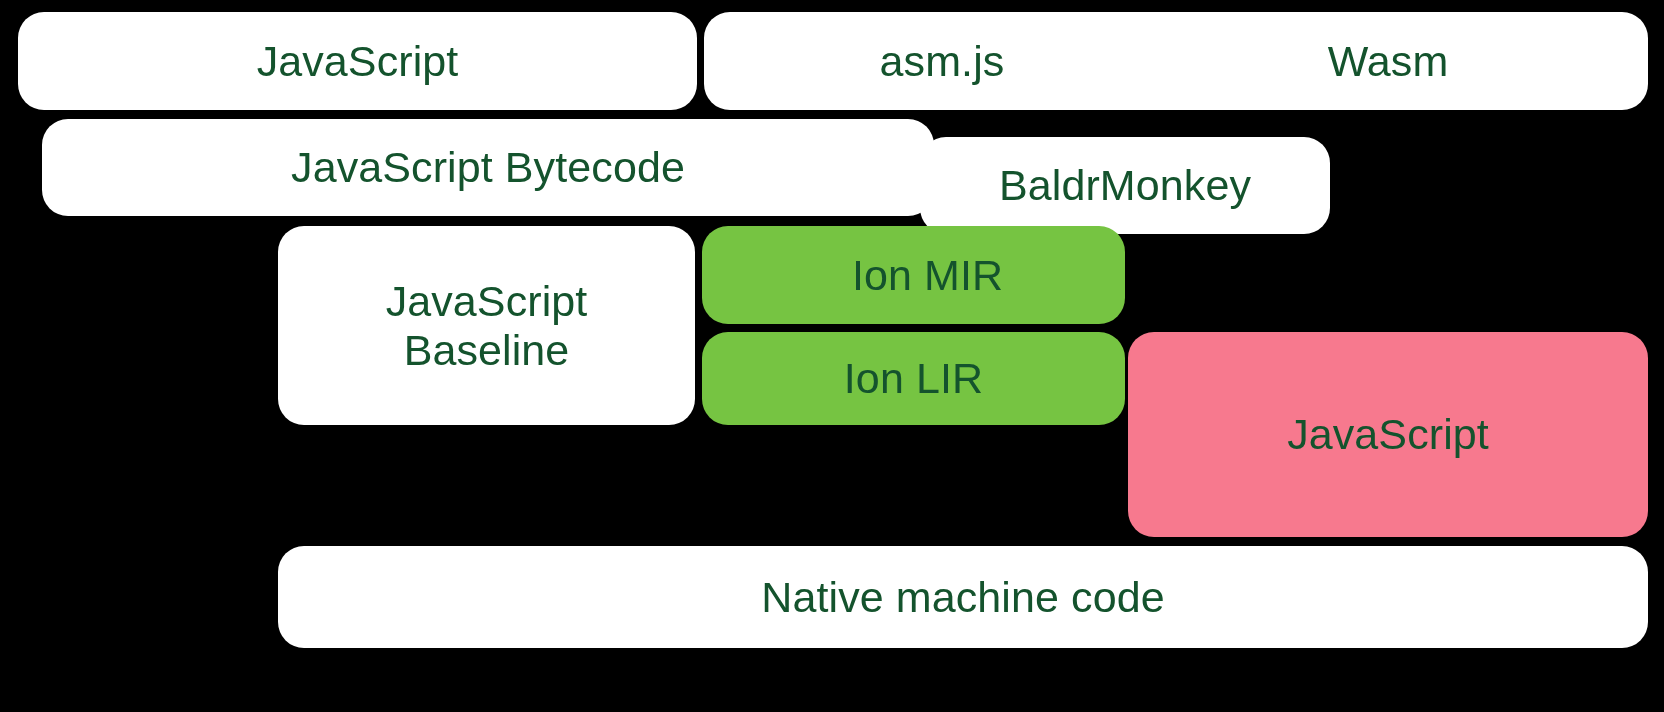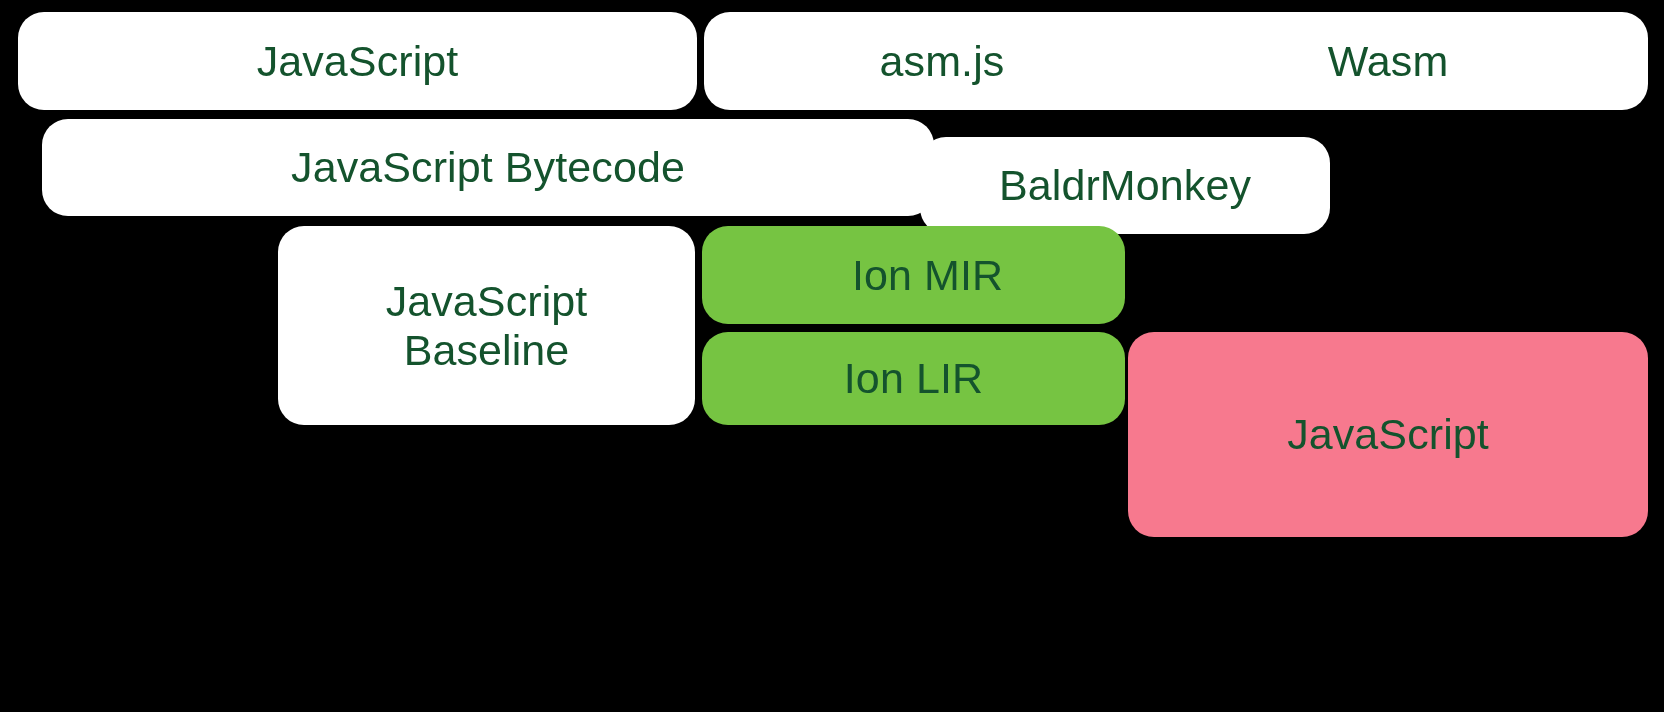--- a/index.html
+++ b/index.html
@@ -79,14 +79,15 @@
   <div class="node fill-white" id="n-js-baseline">JavaScript
 Baseline</div>
 
   <div class="node fill-green" id="n-ion-mir">Ion MIR</div>
 
   <div class="node fill-green" id="n-ion-lir">Ion LIR</div>
 
   <div class="node fill-pink" id="n-cranelift">JavaScript</div>
 
 
+  <div class="node fill-white" id="n-native-code">Native machine code</div>
 
 </div>
 
 </body></html>

